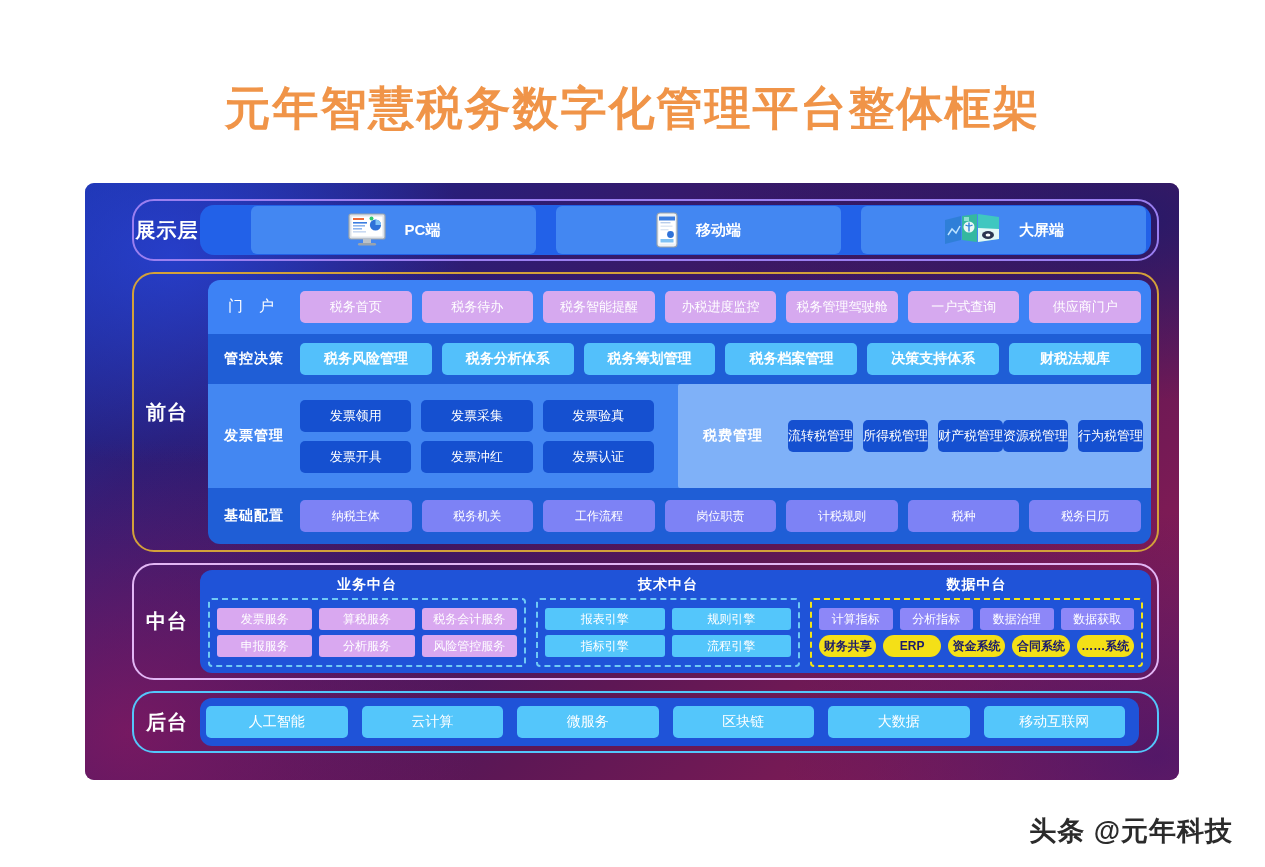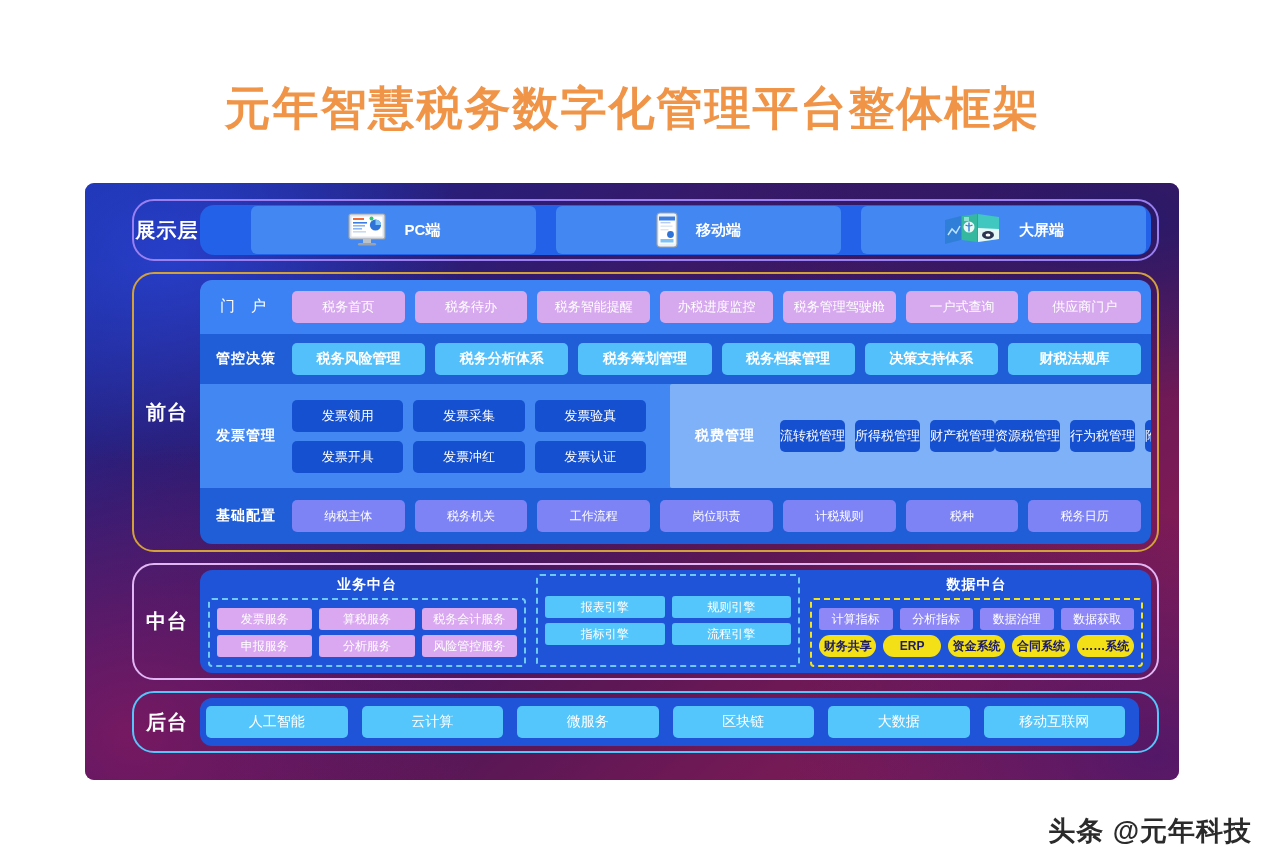--- a/index.html
+++ b/index.html
@@ -106,21 +106,21 @@
 
   
   .icn { display:block; }
 
   
   .layer-front {
     left: 47px; top: 89px; width: 1027px; height: 280px;
     border: 2px solid #d3a13a;
   }
   .front-body {
-    margin: 6px 6px 6px 0;
+    margin: 6px 6px 6px 8px;
     border-radius: 12px;
     overflow: hidden;
     display: flex;
     flex-direction: column;
   }
   .row {
     display: flex;
     align-items: center;
     width: 100%;
   }
@@ -238,21 +238,21 @@
     border-radius: 5px;
     display: flex; align-items: center; justify-content: center;
     font-size: 14px;
     color: #ffffff;
     white-space: nowrap;
   }
 
   
   .watermark {
     position: absolute;
-    right: 13px; bottom: 18px;
+    right: 32px; bottom: 18px;
     font-size: 27px;
     font-weight: bold;
     color: #2b2b2b;
     letter-spacing: 1px;
     white-space: nowrap;
   }
 </style>
 </head>
 <body>
 
@@ -420,20 +420,21 @@
               </div>
               <div class="mid-row">
                 <div class="mchip purple">申报服务</div>
                 <div class="mchip purple">分析服务</div>
                 <div class="mchip purple">风险管控服务</div>
               </div>
             </div>
           </div>
 
           <div class="mid-col mid-col-tech">
+            <div class="mid-title">技术中台</div>
             <div class="mid-box">
               <div class="mid-row">
                 <div class="mchip cyan">报表引擎</div>
                 <div class="mchip cyan">规则引擎</div>
               </div>
               <div class="mid-row">
                 <div class="mchip cyan">指标引擎</div>
                 <div class="mchip cyan">流程引擎</div>
               </div>
             </div>

